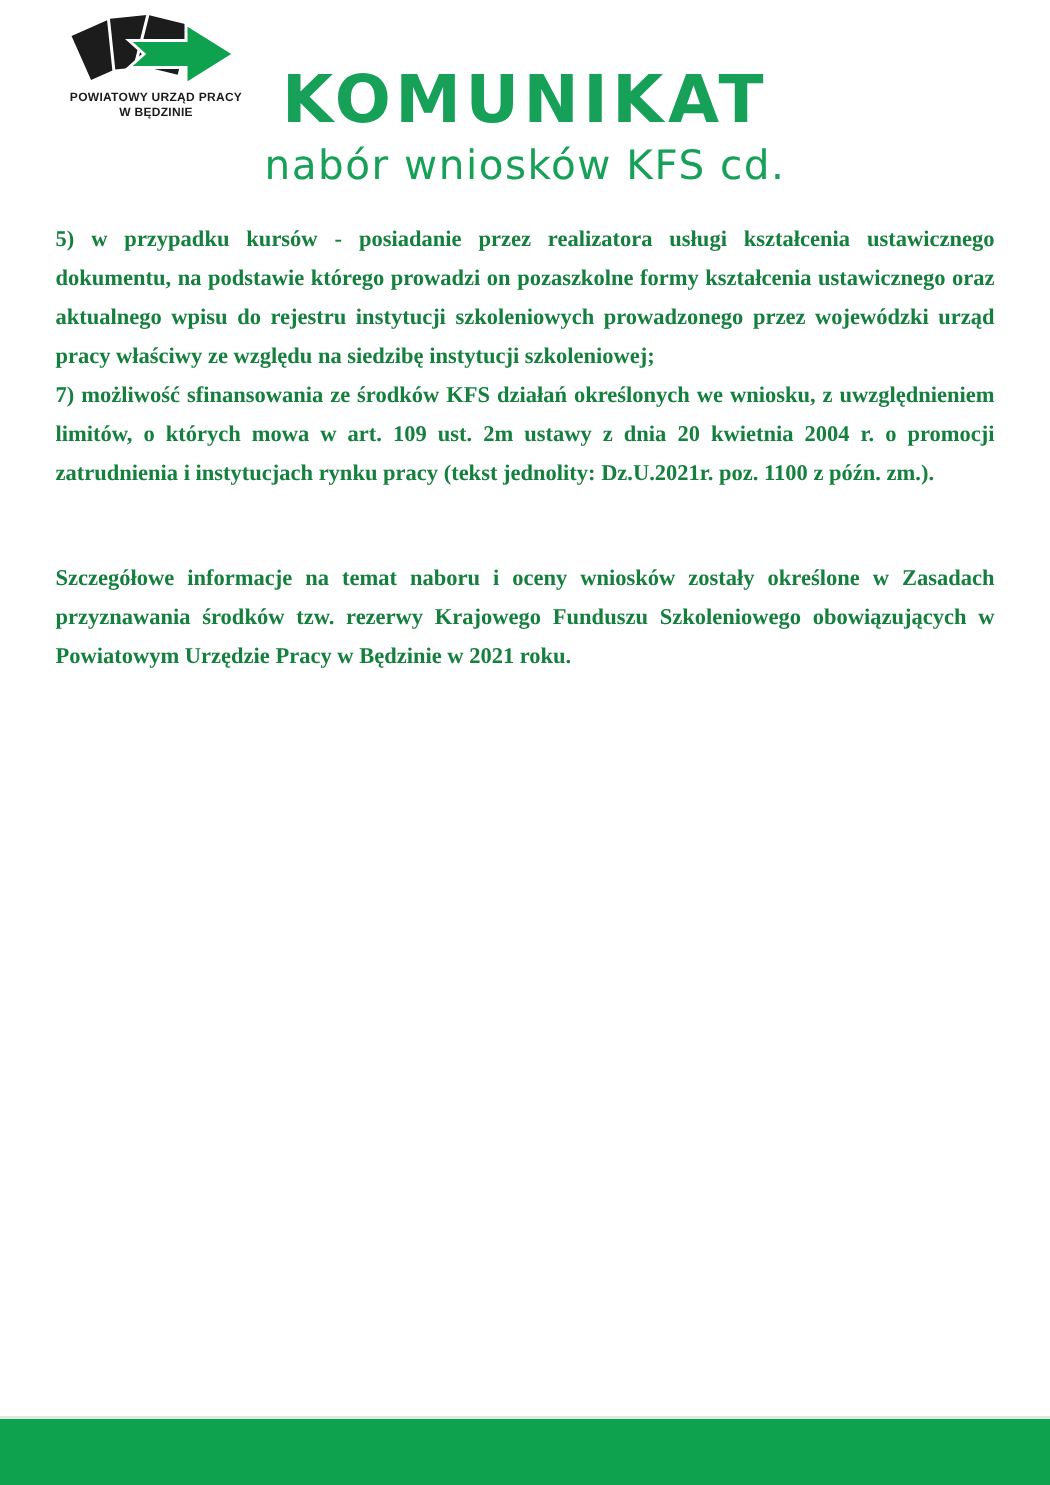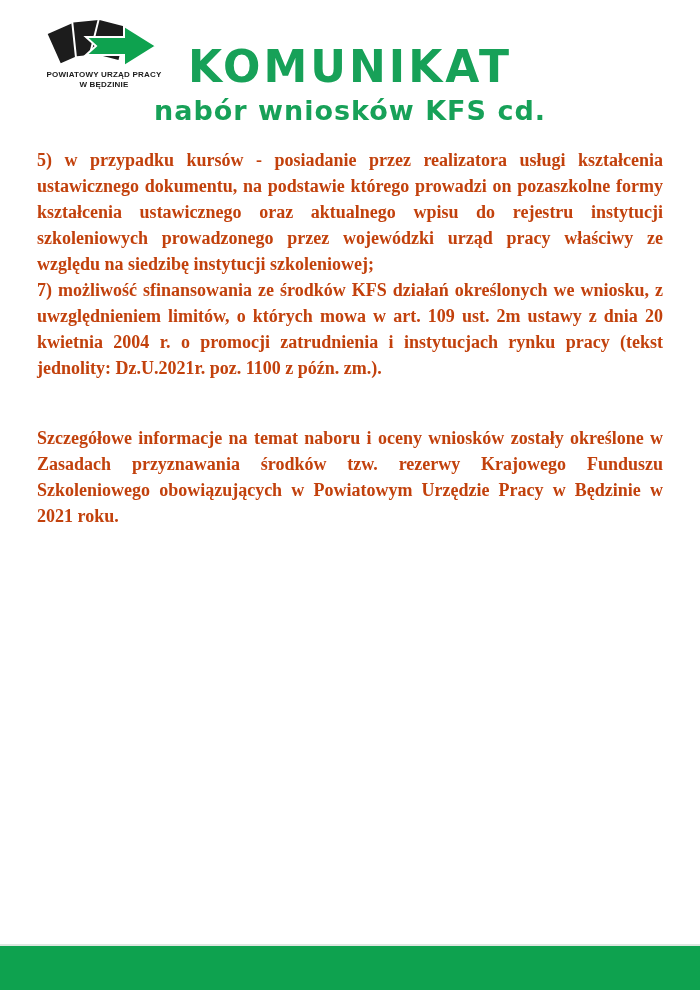--- a/index.html
+++ b/index.html
@@ -13,21 +13,21 @@
     height: 990px;
     background: #ffffff;
     overflow: hidden;
     font-family: "Liberation Serif", serif;
   }
 
   
   .logo {
     position: absolute;
     left: 24px;
-    top: 16px;
+    top: 6px;
     width: 160px;
     text-align: center;
   }
   .logo-graphic {
     width: 116px;
     height: 52px;
     margin: 0 auto;
     display: block;
   }
   .logo-caption {
@@ -52,36 +52,36 @@
     font-family: "DejaVu Sans", sans-serif;
     font-weight: 800;
     font-size: 44px;
     line-height: 46px;
     letter-spacing: 3px;
     color: #17a158;
     margin: 0;
   }
   .subtitle {
     font-family: "DejaVu Sans", sans-serif;
-    font-weight: 700;
+    font-weight: 400;
     font-size: 27px;
     line-height: 30px;
     letter-spacing: 1px;
     color: #17a158;
     margin: 6px 0 16px 0;
   }
 
   
   .body-text {
     position: absolute;
     left: 37px;
     top: 147px;
     width: 626px;
-    color: #c2410c;
-    font-size: 18px;
+    color: #15803d;
+    font-size: 15px;
     font-weight: 700;
     line-height: 26px;
     text-align: justify;
   }
   .body-text p {
     margin: 0;
   }
   .body-text p.closing {
     margin-top: 44px;
   }

